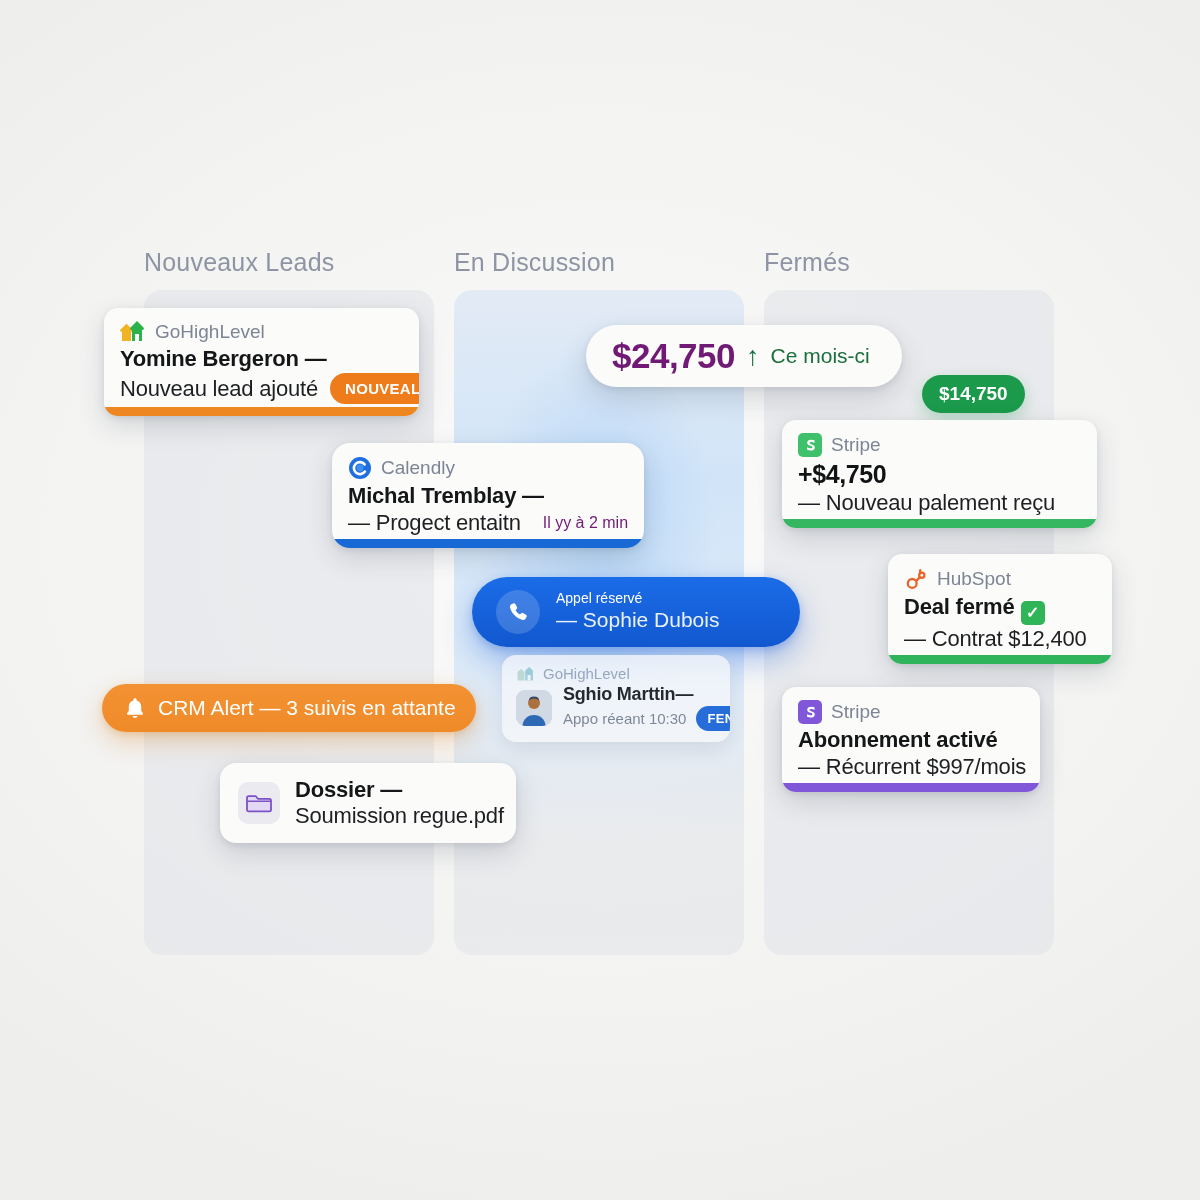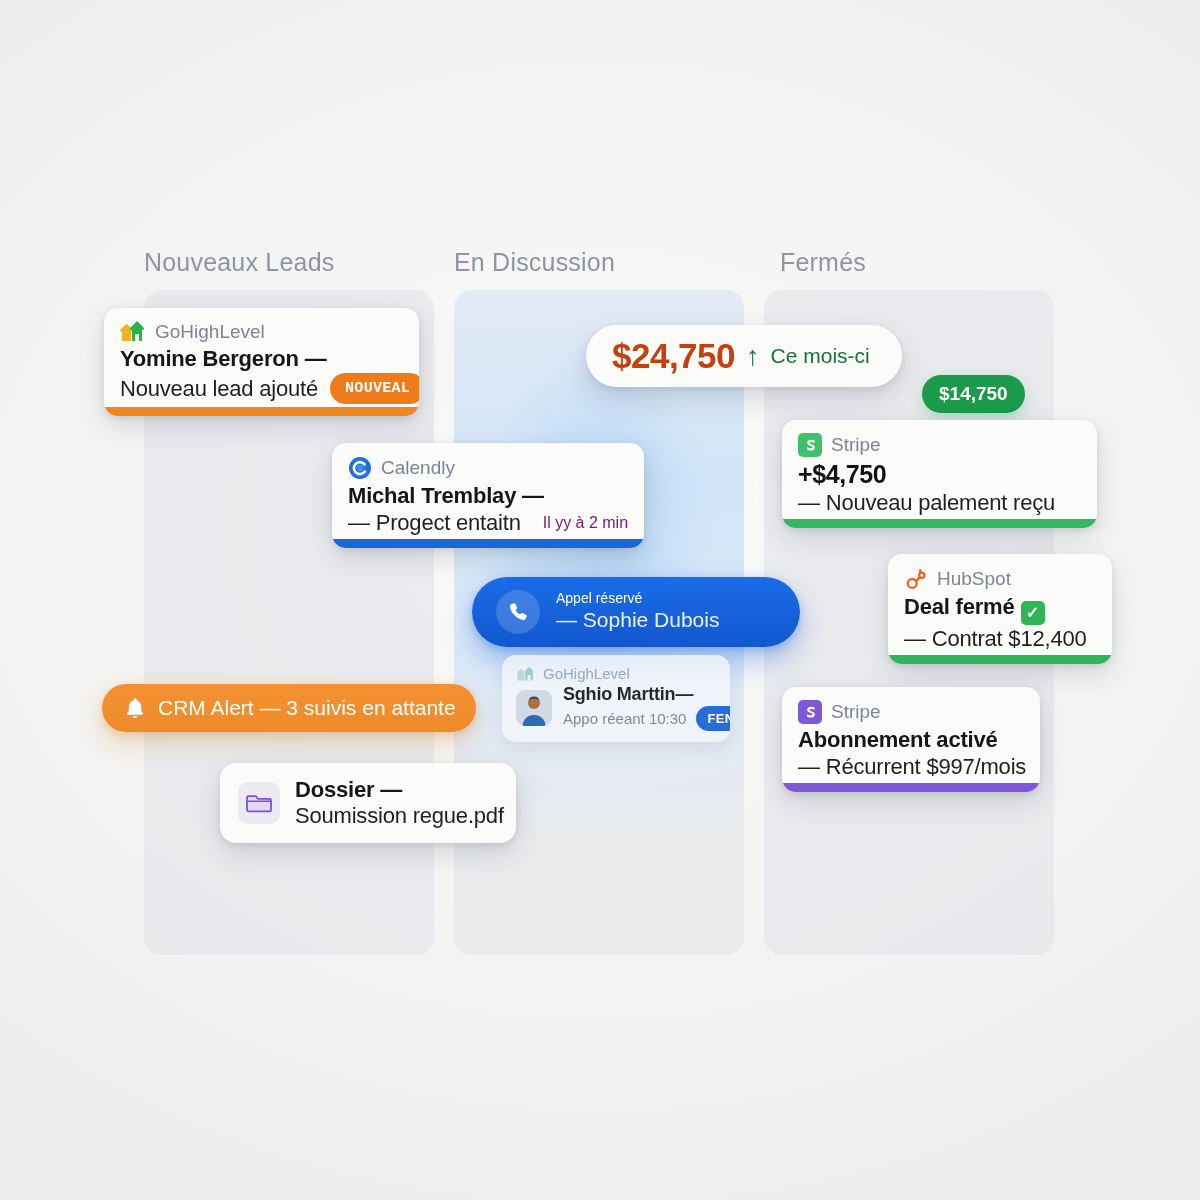--- a/index.html
+++ b/index.html
@@ -102,21 +102,20 @@
     border-radius: 999px;
     font-weight: 700;
     color: #fff;
     white-space: nowrap;
   }
   .badge-nouveal {
     background: #ef7c1b;
     font-size: 15px;
     padding: 7px 15px;
     letter-spacing: .3px;
-    font-family: Liberation Mono, monospace;
   }
   .badge-fenne {
     background: #1863d8;
     font-size: 13px;
     padding: 5px 11px;
     letter-spacing: .3px;
   }
 
   
   #card-ghl { left: 104px; top: 308px; width: 315px; }
@@ -156,27 +155,27 @@
     position: absolute;
     left: 586px; top: 325px;
     width: 316px; height: 62px;
     border-radius: 999px;
     background: #fbfbfa;
     box-shadow: 0 12px 28px rgba(40,48,70,.16), 0 2px 6px rgba(40,48,70,.10);
     display: flex; align-items: center; gap: 11px;
     padding: 0 26px;
   }
   #pill-metric .big {
-    font-size: 35px; font-weight: 700; color: #c2410c; letter-spacing: -.5px;
+    font-size: 35px; font-weight: 700; color: #701a75; letter-spacing: -.5px;
   }
   #pill-metric .arrow { font-size: 27px; color: #17753d; line-height: 1; }
   #pill-metric .sub { font-size: 21px; color: #1a6f3c; font-weight: 400; }
 
   
-  #card-calendly { left: 332px; top: 443px; width: 312px; }
+  #card-calendly { left: 332px; top: 443px; width: 312px; border-radius: 18px; }
   #card-calendly .bar { background: #1868d6; }
   .meta { font-size: 16px; color: #701a75; white-space: nowrap; }
 
   
   #pill-appel {
     position: absolute;
     left: 472px; top: 577px;
     width: 328px; height: 70px;
     border-radius: 999px;
     background: linear-gradient(180deg,#1b6ce8 0%, #1158cf 100%);
@@ -234,21 +233,21 @@
     vertical-align: -4px;
   }
 </style>
 </head>
 <body>
 
 <div class="stage">
 
   <div class="col-head" style="left:144px; top:248px;">Nouveaux Leads</div>
   <div class="col-head" style="left:454px; top:248px;">En Discussion</div>
-  <div class="col-head" style="left:764px; top:248px;margin-left:16px;">Fermés</div>
+  <div class="col-head" style="left:764px; top:248px;">Fermés</div>
 
   <div class="col-panel" id="panel-1"></div>
   <div class="col-panel" id="panel-2"></div>
   <div class="col-panel" id="panel-3"></div>
 
   <div class="card" id="card-ghl">
     <div class="brand">
       <svg class="ico" width="26" height="22" viewBox="0 0 26 22">
         <path d="M2 20 L2 9 L6.5 5 L11 9 L11 20 Z" fill="#f0b323"></path>
         <path d="M1.5 9.5 L6.5 4.5 L11.5 9.5" fill="none" stroke="#f0b323" stroke-width="2.6" stroke-linecap="round"></path>

